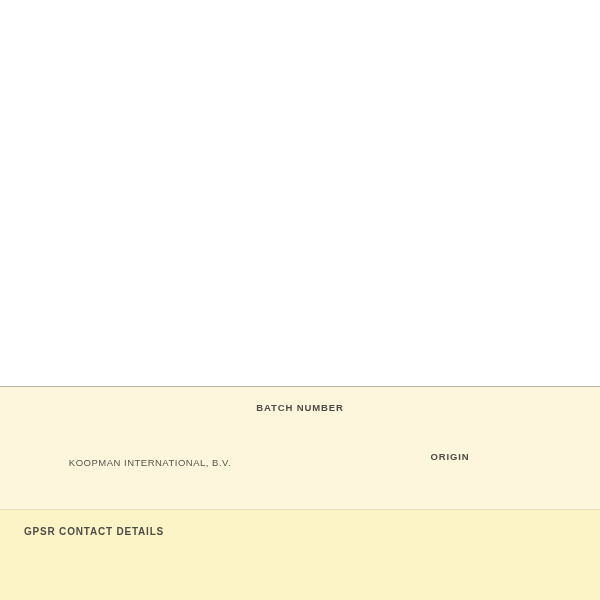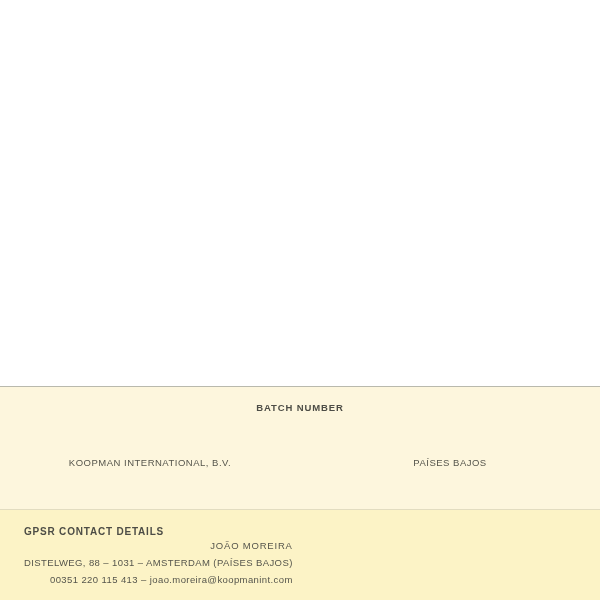--- a/index.html
+++ b/index.html
@@ -113,34 +113,25 @@
       </div>
     </div>
 
     <div class="row-gap"></div>
 
     <div class="info-grid">
       <div class="info-col">
         <div class="field-value">KOOPMAN INTERNATIONAL, B.V.</div>
       </div>
       <div class="info-col">
-        <div class="field-value">PAÍSES BAJOS</div>
+        <div class="field-label">ORIGIN</div>
       </div>
     </div>
 
   </div>
 
   <div class="contact-band">
     <div class="contact-inner">
       <div class="contact-title">GPSR CONTACT DETAILS</div>
-      <div class="contact-details">
-        <div class="contact-name">JOÃO MOREIRA</div>
-        <div>DISTELWEG, 88 – 1031 – AMSTERDAM (PAÍSES BAJOS)</div>
-        <div>
-          <span>00351 220 115 413</span>
-          <span>–</span>
-          <span class="contact-email">joao.moreira@koopmanint.com</span>
-        </div>
-      </div>
     </div>
   </div>
 
 </div>
 
 </body></html>

